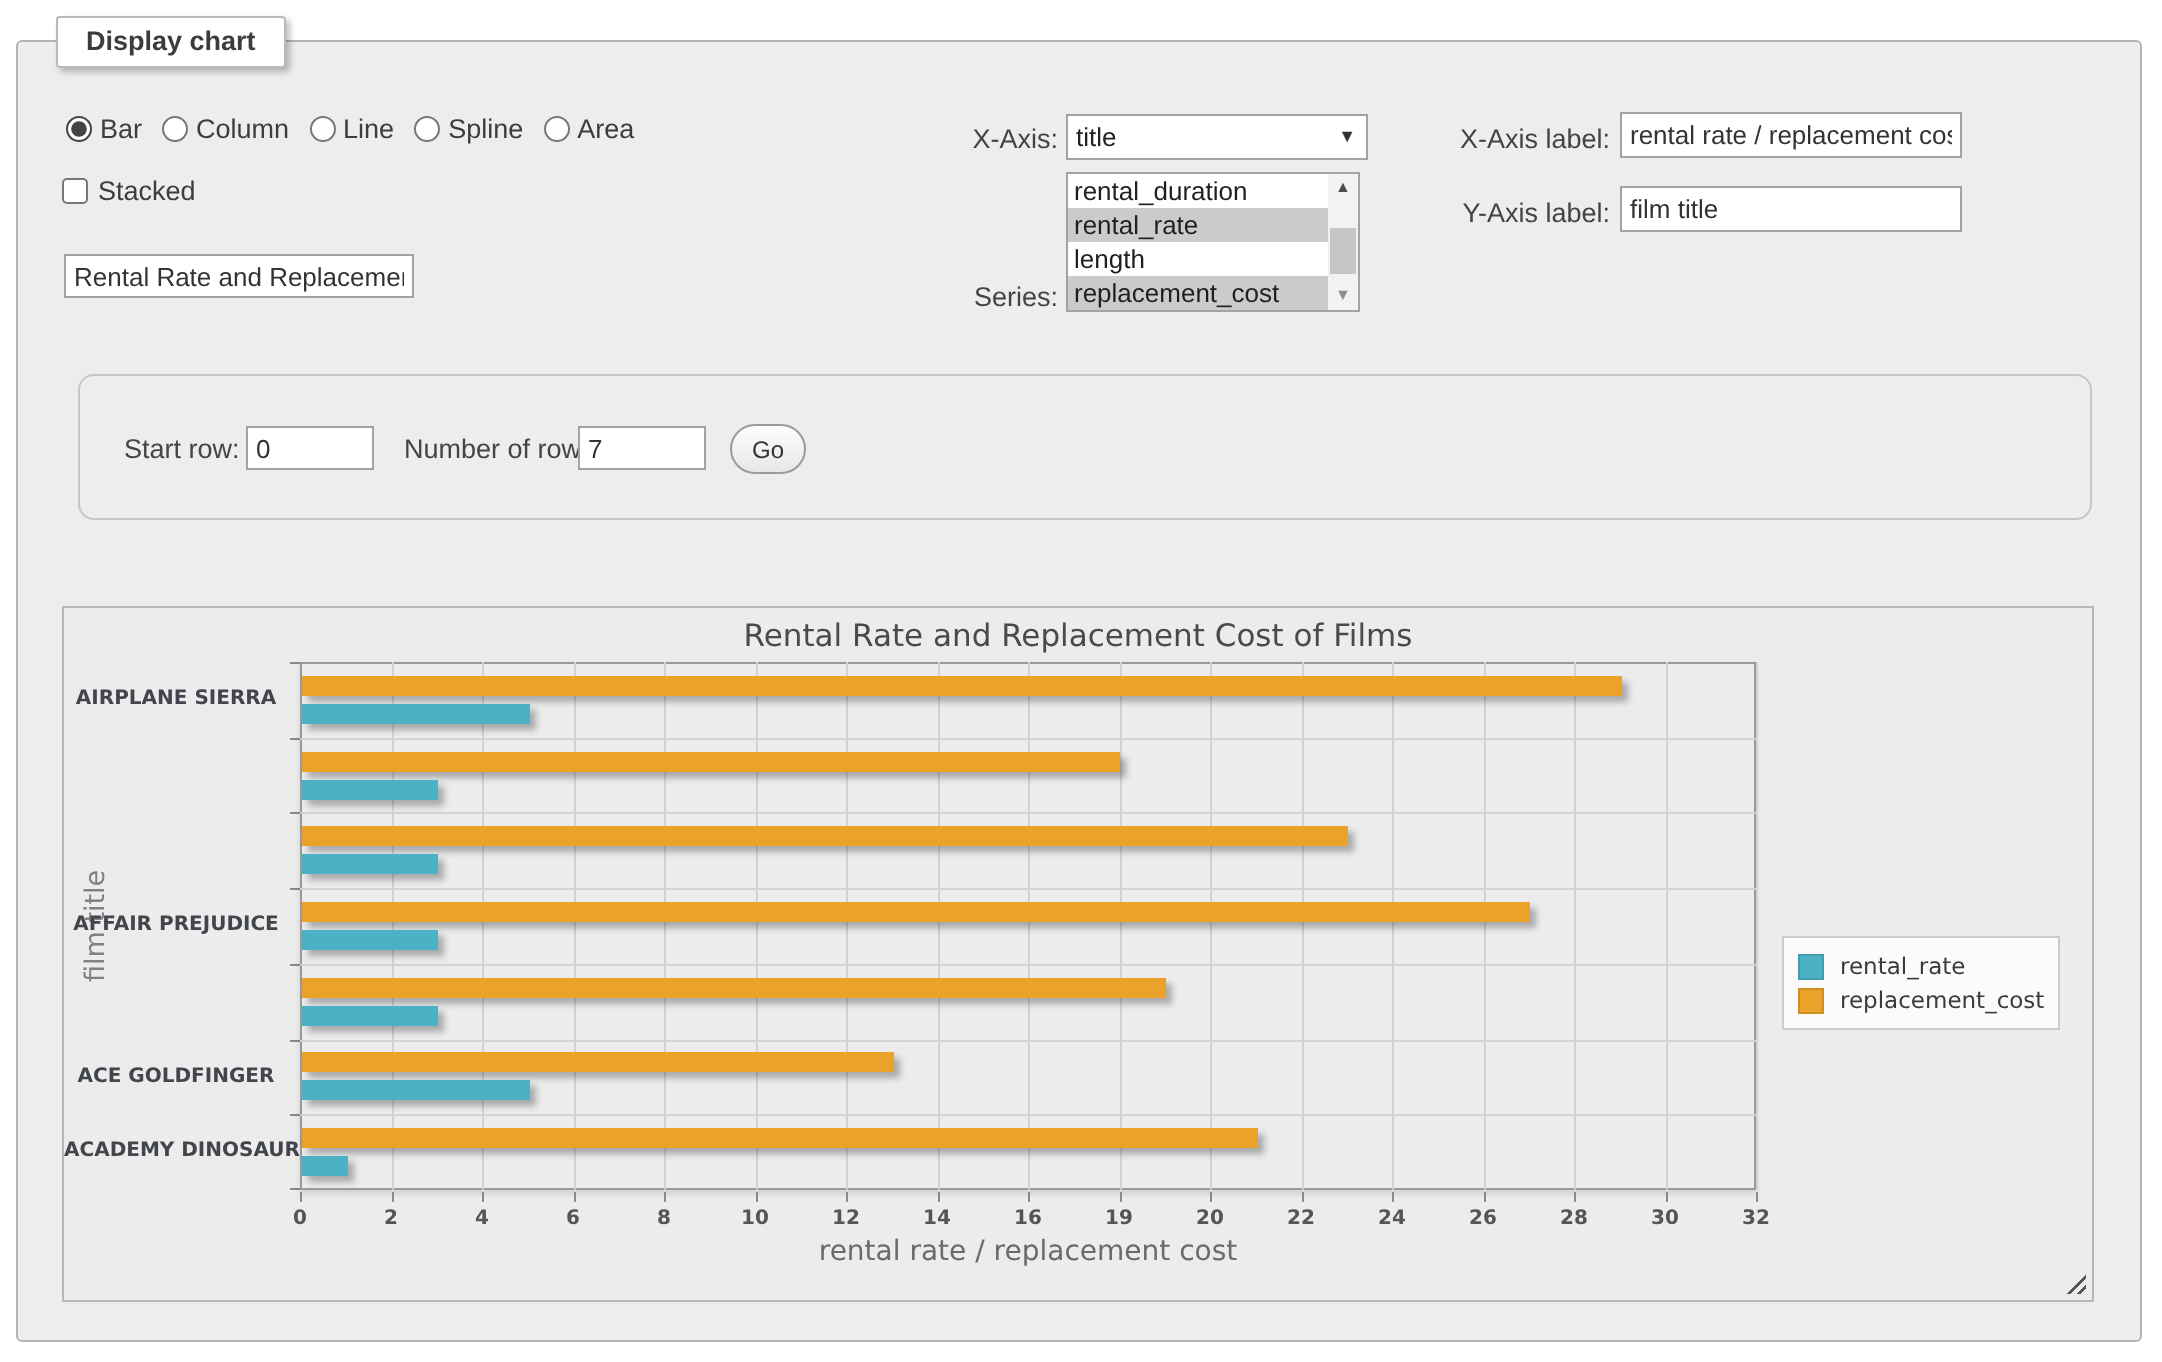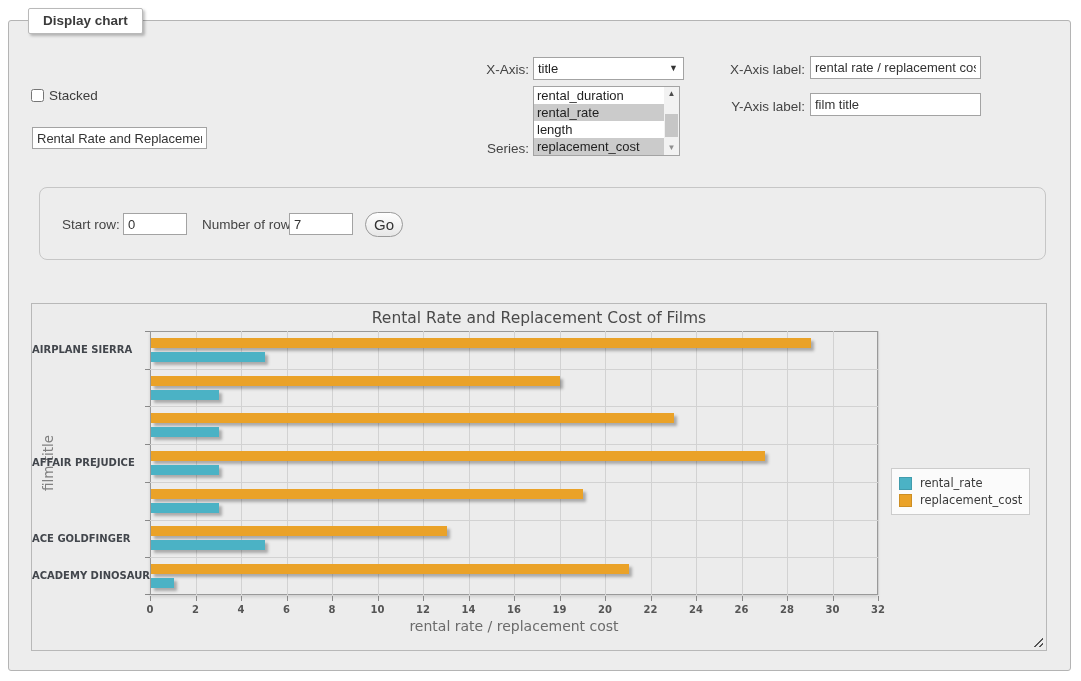--- a/index.html
+++ b/index.html
@@ -57,35 +57,35 @@
   
   .rows-panel { position:absolute; left:30px; top:166px; width:1007px; height:73px;
     border:1px solid #c6c6c6; border-radius:8px; }
   .rows-panel .rlbl { position:absolute; font-size:13.5px; color:#444; }
   .rlbl-start { left:22px; top:29px; }
   .rlbl-num   { left:162px; top:29px; }
   .start-input { position:absolute; left:83px;  top:25px; width:64px; height:22px; }
   .num-input   { position:absolute; left:249px; top:25px; width:64px; height:22px; }
   .go-btn { position:absolute; left:325px; top:24px; width:38px; height:25px;
     border:1px solid #9a9a9a; border-radius:13px;
-    background:linear-gradient(#fefefe,#e7e7e7); font-size:15px; color:#333;
+    background:linear-gradient(#fefefe,#e7e7e7); font-size:12px; color:#333;
     font-family:"Liberation Sans",sans-serif; text-align:center; }
 
   
   .chart-box { position:absolute; left:22px; top:282px; width:1016px; height:348px;
     border:1px solid #b8b8b8; background:#ececec; font-family:"DejaVu Sans",sans-serif; }
   .chart-title { position:absolute; left:0; right:0; top:5px; text-align:center;
     font-size:15.5px; color:#4a4a4a; }
   .plot { position:absolute; left:118px; top:27px; width:728px; height:264px;
     box-shadow: inset 0 0 0 1px #999, 0 2px 3px rgba(0,0,0,0.12); }
   .vgrid { position:absolute; top:0; bottom:0; width:1px; background:#d2d2d2; }
   .hgrid { position:absolute; left:0; right:0; height:1px; background:#d2d2d2; }
   .bar { position:absolute; left:1px; height:10px; box-shadow:3px 3px 3px rgba(30,30,30,0.32); }
   .ylabs { position:absolute; left:0; top:27px; width:112px; height:264px; }
-  .ylab { position:absolute; right:0; width:112px; text-align:left; padding-right:0;
+  .ylab { position:absolute; right:0; width:112px; text-align:center; padding-right:0;
     font-size:10px; font-weight:bold; color:#42464c; white-space:nowrap; }
   .yticks { position:absolute; left:113px; top:27px; width:5px; height:264px; }
   .ytick { position:absolute; left:0; width:5px; height:1px; background:#8a8a8a; }
   .xticks { position:absolute; left:118px; top:291px; width:728px; height:6px; }
   .xtick { position:absolute; top:1px; width:1px; height:5px; background:#8a8a8a; }
   .xlabs { position:absolute; left:118px; top:300px; width:728px; height:12px; }
   .xlab { position:absolute; transform:translateX(-50%); font-size:10px; font-weight:bold; color:#555; }
   .xaxis-title { position:absolute; left:118px; top:314px; width:728px; text-align:center;
     font-size:14px; color:#6b6b6b; }
   .yaxis-title { position:absolute; left:8px; top:27px; height:264px; width:16px;
@@ -101,20 +101,42 @@
     background:repeating-linear-gradient(-45deg, transparent 0 2px, #555 2px 3.5px);
     clip-path:polygon(100% 0, 100% 100%, 0 100%); cursor:se-resize; }
 </style>
 </head>
 <body>
 
 <div class="fs-legend">Display chart</div>
 
 <div class="fieldset">
 
+  <div class="radio-row">
+      <label class="radio-item">
+        <input type="radio" name="chartType" checked="" style="">
+        <span>Bar</span>
+      </label>
+      <label class="radio-item">
+        <input type="radio" name="chartType" style="">
+        <span>Column</span>
+      </label>
+      <label class="radio-item">
+        <input type="radio" name="chartType" style="">
+        <span>Line</span>
+      </label>
+      <label class="radio-item">
+        <input type="radio" name="chartType" style="">
+        <span>Spline</span>
+      </label>
+      <label class="radio-item">
+        <input type="radio" name="chartType" style="">
+        <span>Area</span>
+      </label>
+    </div>
 
   <label class="check-row">
     <input type="checkbox" style="">
     <span>Stacked</span>
   </label>
 
   <input type="text" class="title-input" value="Rental Rate and Replacement Cost of Films" style="">
 
   <div class="lbl lbl-xaxis">X-Axis:</div>
   <div class="select-wrap">

